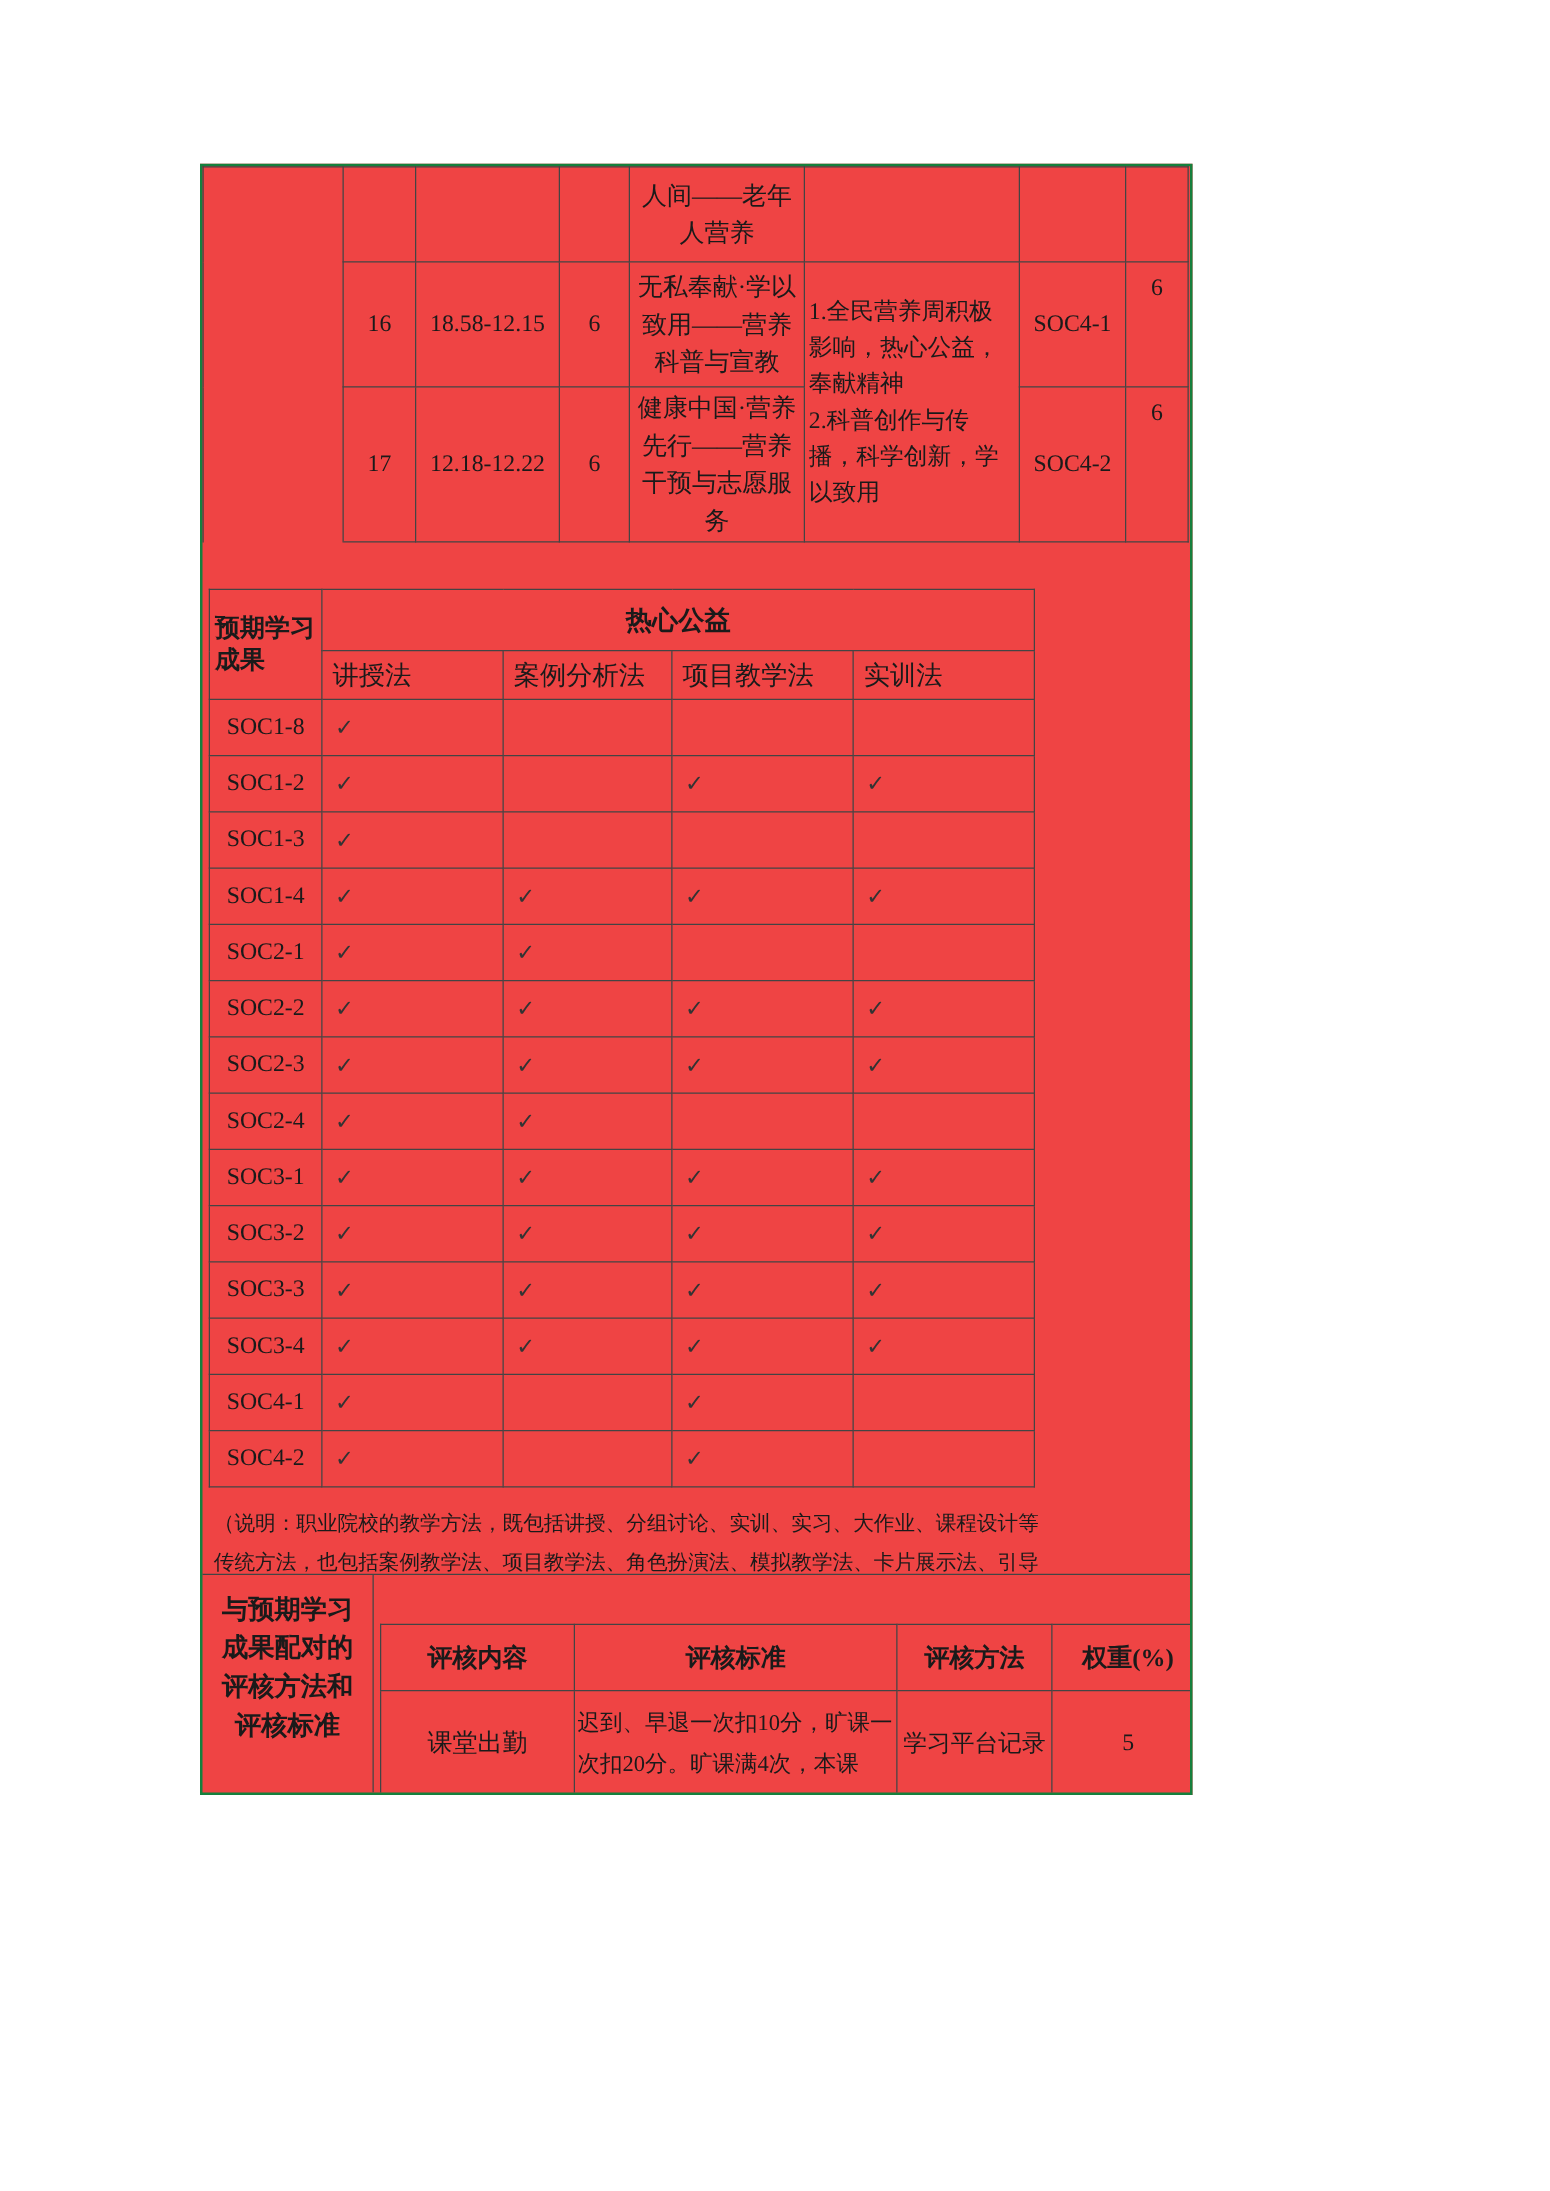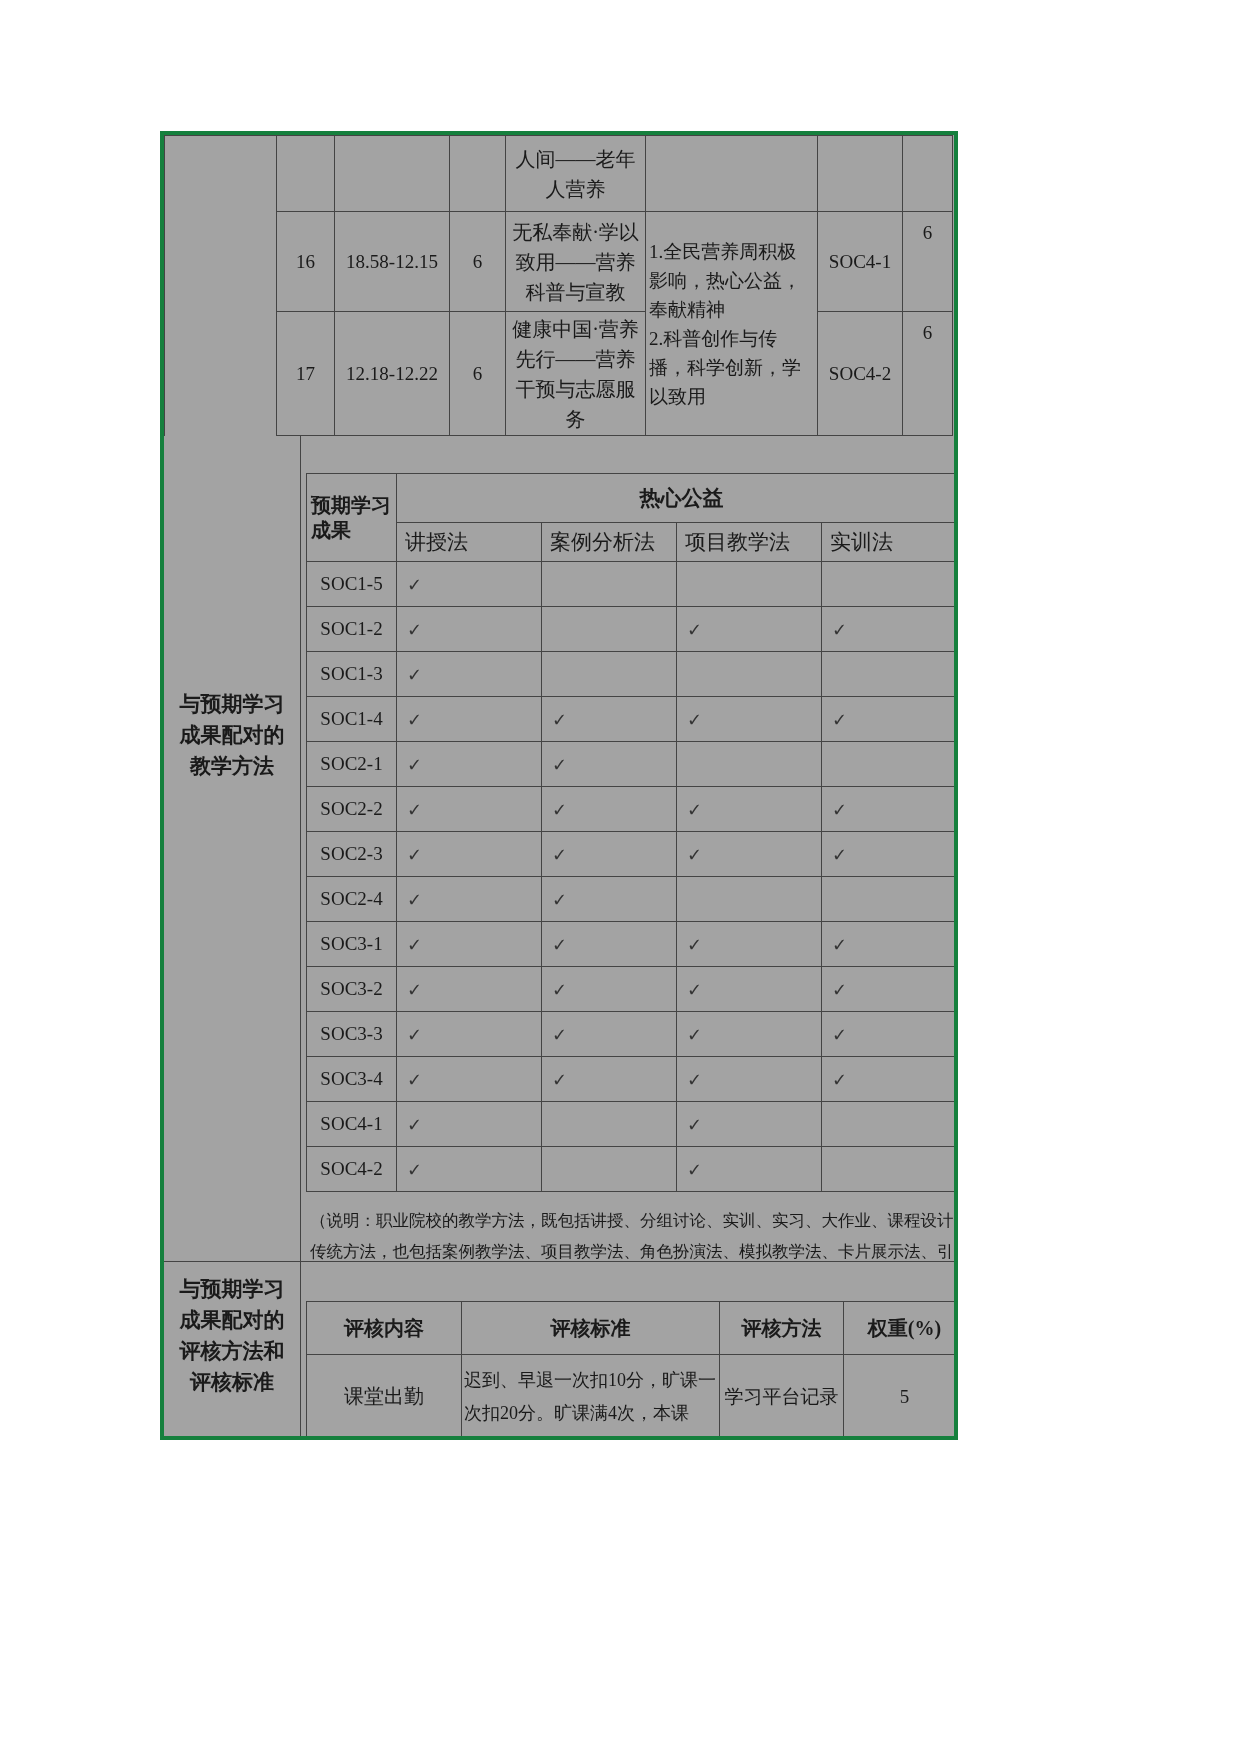--- a/index.html
+++ b/index.html
@@ -6,21 +6,21 @@
   body {
     width: 1240px; height: 1753px;
     background: #ffffff;
     font-family: "Liberation Serif", "DejaVu Serif", serif;
     color: #1a1a1a;
   }
   .page { position: relative; width: 1240px; height: 1753px; background: #fff; overflow: hidden; }
 
   .outer {
     position: absolute; left: 160px; top: 131px; width: 790px;
-    border: 4px solid #15803d; background: #a3a3a3;
+    border: 2px solid #15803d; background: #ef4444;
   }
 
   table { border-collapse: collapse; table-layout: fixed; }
   td, th { border: 1px solid #444; font-weight: normal; overflow: hidden; }
 
   
   .weeks { width: 788px; }
   .weeks td {
     text-align: center; vertical-align: middle;
     font-size: 20px; line-height: 30px; padding: 0 1px;
@@ -134,21 +134,20 @@
           <td class="num">12.18-12.22</td>
           <td class="num">6</td>
           <td>健康中国·营养先行——营养干预与志愿服务</td>
           <td class="num">SOC4-2</td>
           <td class="h6">6</td>
         </tr>
       </tbody>
     </table>
 
     <div class="section sec2">
-      <div class="side-label sl2">与预期学习成果配对的教学方法</div>
       <div class="content c2">
         <table class="methods">
           <colgroup>
             <col style="width:90px">
               <col style="width:145px">
               <col style="width:135px">
             <col style="width:145px">
               <col style="width:145px">
           </colgroup>
           <thead>
@@ -158,21 +157,21 @@
             </tr>
             <tr id="method-names-row" style="height:38px">
                 <th class="method-name">讲授法</th>
                 <th class="method-name">案例分析法</th>
                 <th class="method-name">项目教学法</th>
                 <th class="method-name">实训法</th>
               </tr>
           </thead>
           <tbody id="methods-body">
               <tr>
-                <td class="soc-cell">SOC1-5</td>
+                <td class="soc-cell">SOC1-8</td>
                 <td class="mark-cell">✓</td>
                 <td class="mark-cell"></td>
                 <td class="mark-cell"></td>
                 <td class="mark-cell"></td>
               </tr>
               <tr>
                 <td class="soc-cell">SOC1-2</td>
                 <td class="mark-cell">✓</td>
                 <td class="mark-cell"></td>
                 <td class="mark-cell">✓</td>

